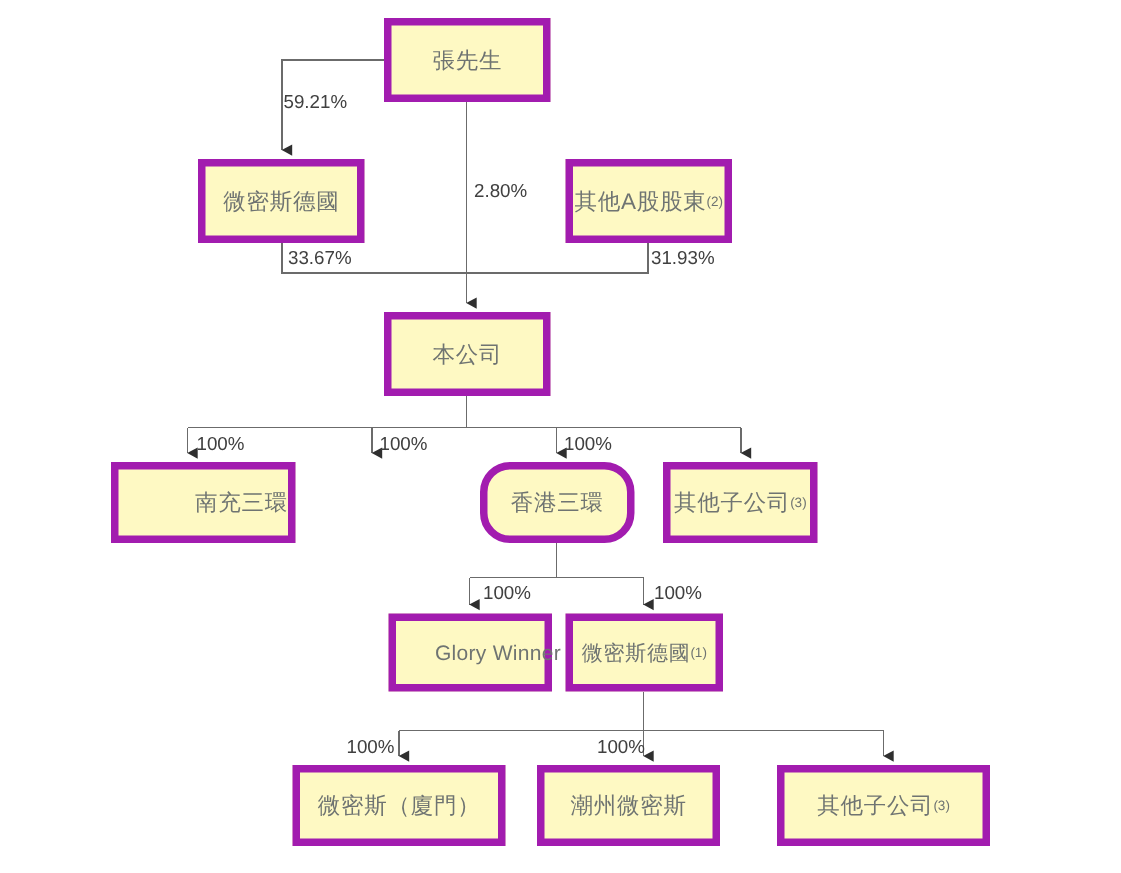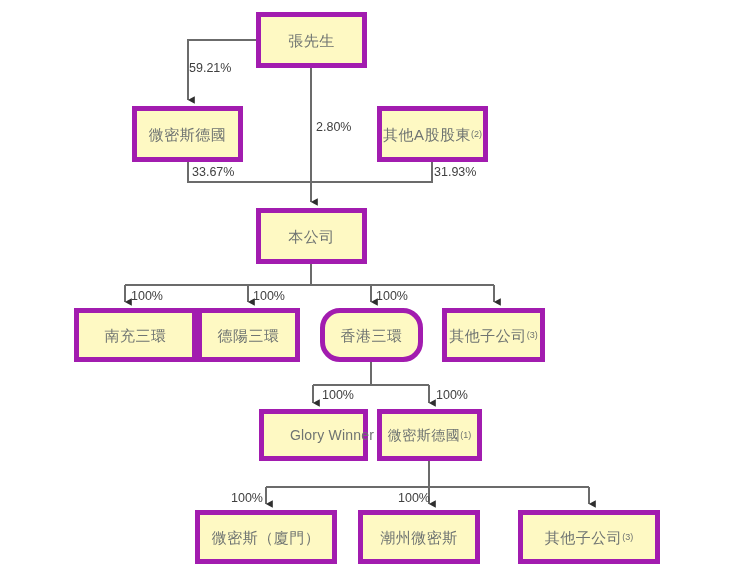--- a/index.html
+++ b/index.html
@@ -121,29 +121,25 @@
   <div class="node" style="left:377px; top:106px; width:111px; height:56px;">
     <span class="label-main">其他A股股東</span>
       <span class="sup">(2)</span>
   </div>
 
   <div class="node" style="left:256px; top:208px; width:111px; height:56px;">
     <span class="label-main">本公司</span>
       <span class="sup"></span>
   </div>
 
-  <div class="node" style="left:74px; top:308px; width:123px; height:54px;">
+  <div class="node" style="left:74px; top:308px; width:123px; height:54px;justify-content:flex-end;">
     <span class="label-main">南充三環</span>
       <span class="sup"></span>
   </div>
 
-  <div class="node" style="left:197px; top:308px; width:103px; height:54px;">
-    <span class="label-main">德陽三環</span>
-      <span class="sup"></span>
-  </div>
 
   <div class="node" style="left:320px; top:308px; width:103px; height:54px;border-radius:20px;">
     <span class="label-main">香港三環</span>
       <span class="sup"></span>
   </div>
 
   <div class="node" style="left:442px; top:308px; width:103px; height:54px;">
     <span class="label-main">其他子公司</span>
       <span class="sup">(3)</span>
   </div>

